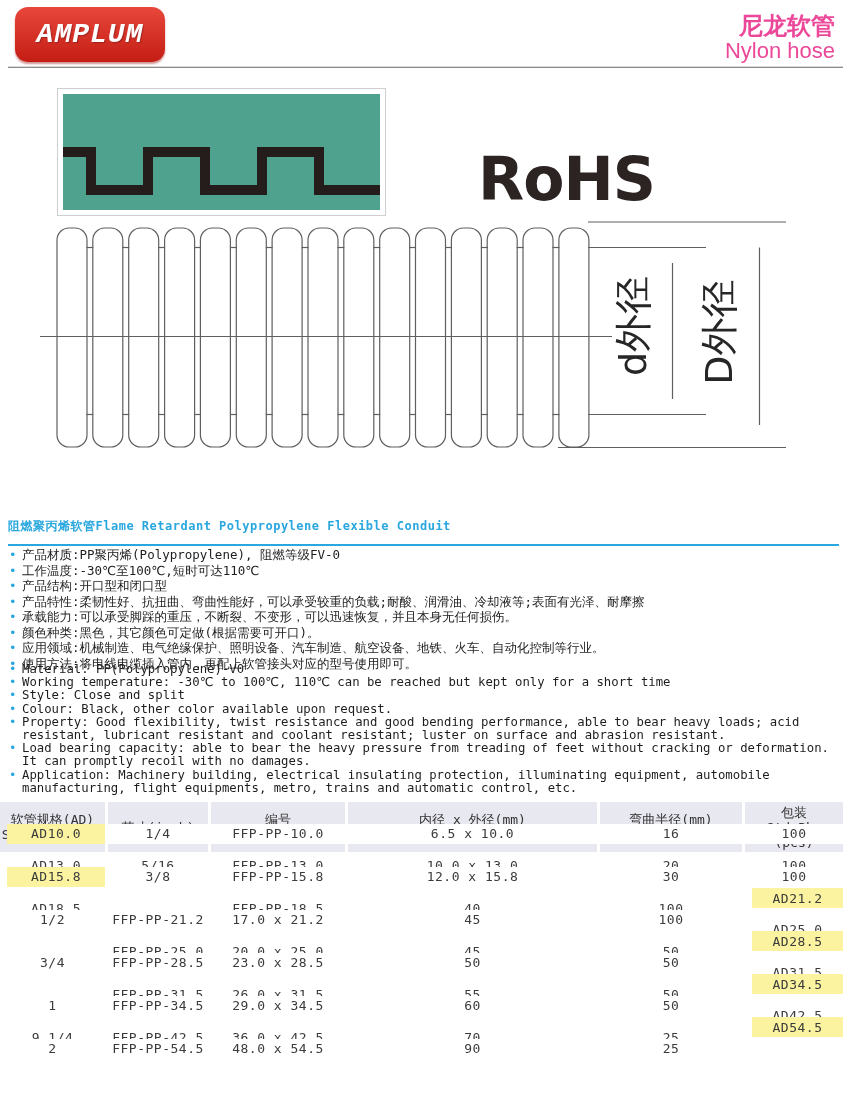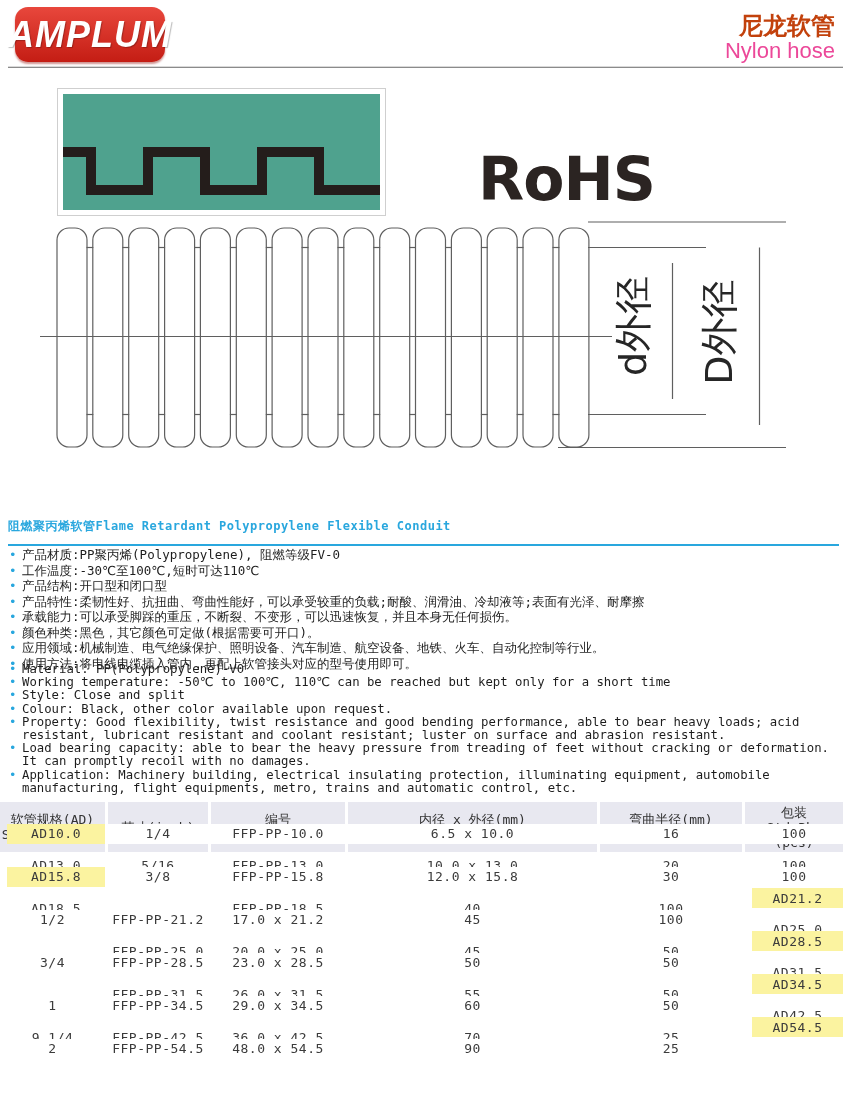--- a/index.html
+++ b/index.html
@@ -13,26 +13,26 @@
     font-family:"DejaVu Sans Mono","DejaVu Sans",sans-serif;color:var(--ink);
   }
   
   .logo{
     position:absolute;left:15px;top:7px;width:150px;height:55px;
     background:linear-gradient(#e8473c,#c41d14);
     border-radius:13px;box-shadow:0 2px 2px rgba(150,20,15,.45);
     display:flex;align-items:center;justify-content:center;
   }
   .logo span{
-    color:#fff;font-family:Liberation Sans, sans-serif;
-    font-style:italic;font-weight:bold;font-size:36px;letter-spacing:1px;
+    color:#fff;font-family:Liberation Mono, monospace;
+    font-style:italic;font-weight:bold;font-size:28px;letter-spacing:1px;
     text-shadow:1px 1px 1px rgba(0,0,0,.25);
   }
   .brand-titles{position:absolute;right:8px;top:12px;text-align:right;font-family:"Liberation Sans",sans-serif;}
-  .brand-cn{font-size:24px;font-weight:bold;color:#c2410c;line-height:28px;}
+  .brand-cn{font-size:24px;font-weight:bold;color:#ec4899;line-height:28px;}
   .brand-en{font-size:22px;color:#ec4899;line-height:22px;}
   .hdr-rule{position:absolute;left:8px;right:0;top:66px;height:2px;background:#8b8b8b;border-top:1px solid #d9d9d9;}
   
   .photo{
     position:absolute;left:57px;top:88px;width:329px;height:128px;
     background:#fff;border:1px solid #cfcfcf;padding:5px;
   }
   .photo svg{display:block;}
   .rohs{
     position:absolute;left:478px;top:143px;
@@ -164,21 +164,21 @@
     <li>工作温度:-30℃至100℃,短时可达110℃</li>
     <li>产品结构:开口型和闭口型</li>
     <li>产品特性:柔韧性好、抗扭曲、弯曲性能好，可以承受较重的负载;耐酸、润滑油、冷却液等;表面有光泽、耐摩擦</li>
     <li>承载能力:可以承受脚踩的重压，不断裂、不变形，可以迅速恢复，并且本身无任何损伤。</li>
     <li>颜色种类:黑色，其它颜色可定做(根据需要可开口)。</li>
     <li>应用领域:机械制造、电气绝缘保护、照明设备、汽车制造、航空设备、地铁、火车、自动化控制等行业。</li>
     <li>使用方法:将电线电缆插入管内，再配上软管接头对应的型号使用即可。</li>
   </ul>
 <ul class="bullets en">
     <li>Material: PP(Polypropylene)-V0</li>
-    <li>Working temperature: -50℃ to 100℃, 110℃ can be reached but kept only for a short time</li>
+    <li>Working temperature: -30℃ to 100℃, 110℃ can be reached but kept only for a short time</li>
     <li>Style: Close and split</li>
     <li>Colour: Black, other color available upon request.</li>
     <li>Property: Good flexibility, twist resistance and good bending performance, able to bear heavy loads; acid resistant, lubricant resistant and coolant resistant; luster on surface and abrasion resistant.</li>
     <li>Load bearing capacity: able to bear the heavy pressure from treading of feet without cracking or deformation. It can promptly recoil with no damages.</li>
     <li>Application: Machinery building, electrical insulating protection, illuminating equipment, automobile manufacturing, flight equipments, metro, trains and automatic control, etc.</li>
   </ul>
 
 <div class="spec-table" id="spec-table">
     <div class="th">
       <div>软管规格(AD)</div>

